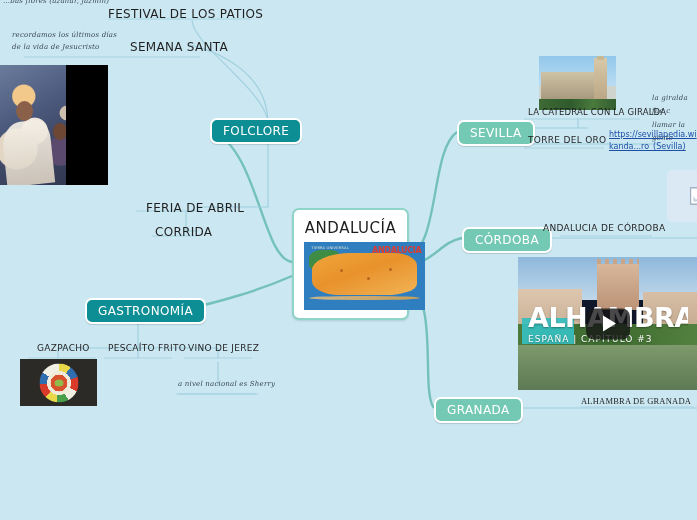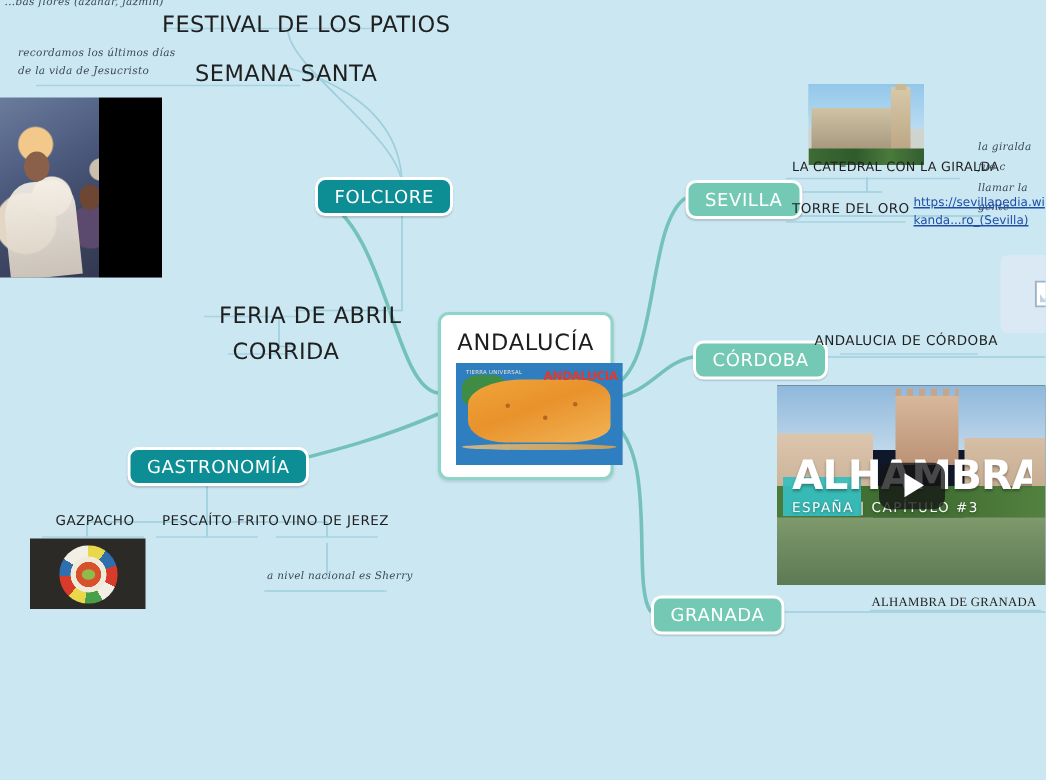--- a/index.html
+++ b/index.html
@@ -27,21 +27,21 @@
 
   .pill{
     display:inline-block;border-radius:7px;padding:4px 11px;
     font-size:12px;letter-spacing:.4px;color:#ffffff;white-space:nowrap;
     box-shadow:0 1px 1px rgba(0,0,0,.15);
   }
   .pill.dark{background:#0d8e94;border:2px solid #ffffff;}
   .pill.light{background:#74c9b4;border:2px solid #ffffff;}
 
   .plain{
-    font-size:15px;color:#1f1f1f;white-space:nowrap;letter-spacing:.3px;
+    font-size:12px;color:#1f1f1f;white-space:nowrap;letter-spacing:.3px;
   }
   .note{
     font-size:7px;color:#3b4a55;font-style:italic;white-space:nowrap;
     font-family:"DejaVu Serif","Liberation Serif",serif;letter-spacing:.2px;
   }
   .link-text{
     font-size:8px;color:#1d4fa8;text-decoration:underline;
     word-break:break-all;line-height:1.45;
   }
 
@@ -172,21 +172,21 @@
   }
 
   
   .broken{
     width:60px;height:52px;background:#dbe9f4;border-radius:5px;
     display:flex;align-items:center;justify-content:center;
   }
 
   
   .mapimg{
-    position:relative;width:111px;height:68px;overflow:hidden;
+    position:relative;width:121px;height:68px;overflow:hidden;
     background:linear-gradient(180deg,#2f7bbd 0 8%,#3f8fcb 8% 16%,#2f7bbd 16% 100%);
   }
   .mapimg .sea{position:absolute;inset:0;background:#2f7fc0;}
   .mapimg .land{
     position:absolute;left:7%;top:16%;width:86%;height:62%;
     background:linear-gradient(160deg,#f0a53a,#e8922c 45%,#f2b455);
     border-radius:38% 22% 30% 26%/40% 30% 26% 34%;
   }
   .mapimg .green{
     position:absolute;left:4%;top:12%;width:26%;height:30%;

